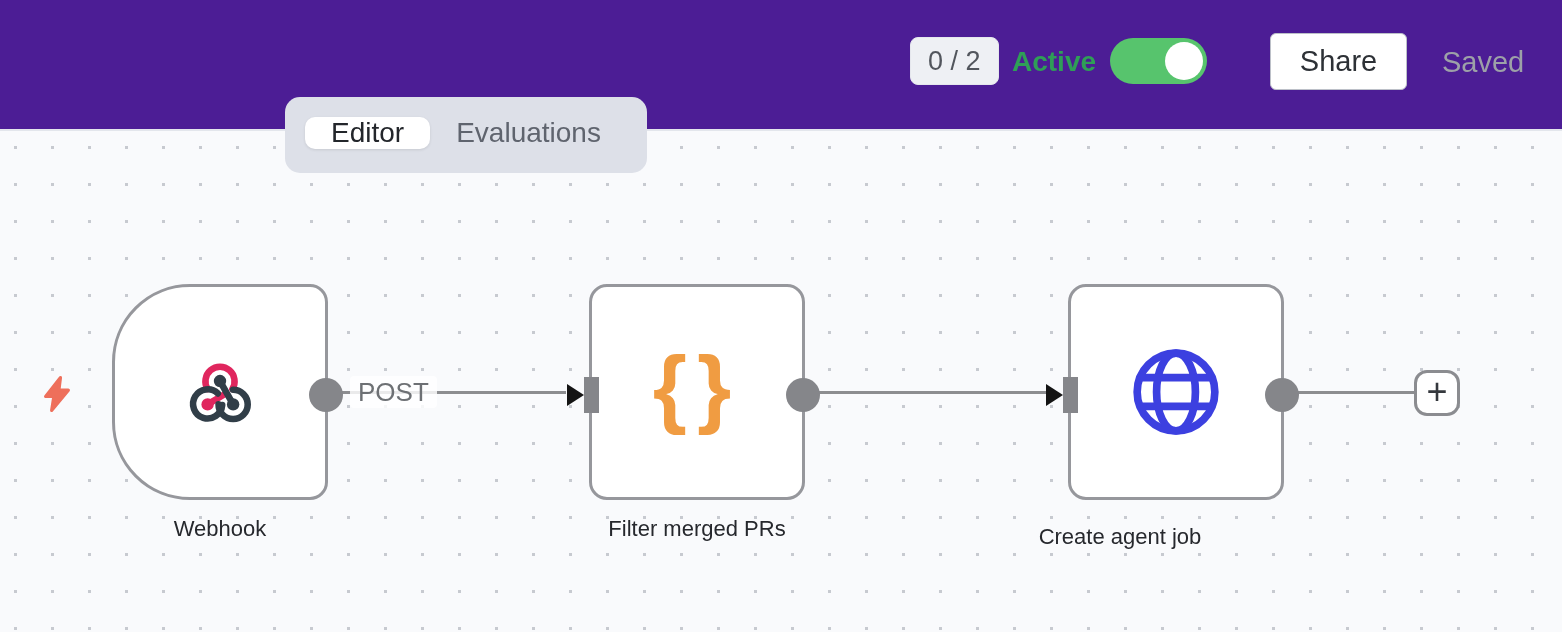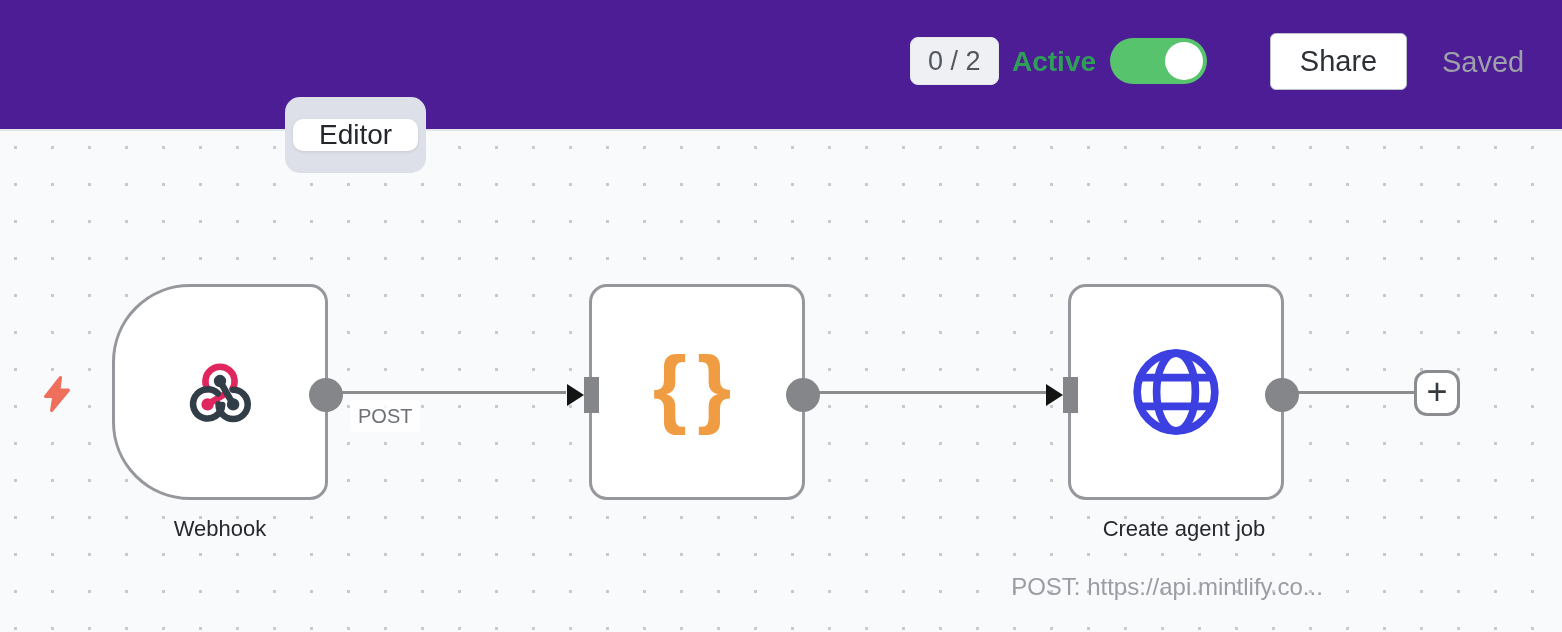--- a/index.html
+++ b/index.html
@@ -18,22 +18,22 @@
   .toggle { position:absolute; left:1110px; top:38px; width:97px; height:46px;
             border-radius:23px; background:#57c46d; cursor:pointer; }
   .toggle .knob { position:absolute; right:4px; top:4px; width:38px; height:38px;
             border-radius:50%; background:#ffffff; }
   .share-btn { position:absolute; left:1270px; top:33px; width:137px; height:57px;
             background:#ffffff; border:1.5px solid #bcc0c8; border-radius:6px;
             font-size:29px; color:#2d3136; font-family:"Liberation Sans",sans-serif; cursor:pointer; }
   .saved { position:absolute; left:1442px; top:46px; font-size:29px; color:#9da1a8; }
 
   
-  .tabs { position:absolute; left:285px; top:97px; height:76px; padding:8px;
-          display:flex; align-items:center; background:#dde0e8; border-radius:15px; z-index:3; }
+  .tabs { position:absolute; left:285px; top:97px; height:76px; padding:20px;
+          display:flex; align-items:flex-start; background:#dde0e8; border-radius:15px; z-index:3; }
   .tab { display:flex; align-items:center; padding:0 26px; font-size:28px;
          color:#5f646e; border-radius:10px; cursor:pointer; white-space:nowrap; }
   .tab.active { background:#ffffff; color:#23262b; box-shadow:0 1px 3px rgba(0,0,0,.10); }
 
   
   .canvas { position:absolute; left:0; top:131px; width:1562px; height:501px;
             background-color:#f9fafc;
             background-image:radial-gradient(circle, #c7cad0 1.7px, transparent 1.8px);
             background-size:37px 37px; background-position:-3px -2px; }
 
@@ -51,32 +51,32 @@
               border-radius:50%; background:#85868a; }
   .in-rect  { position:absolute; left:-8px; top:90px; width:15px; height:36px; background:#85868a; }
   .in-arrow { position:absolute; left:-25px; top:97px; width:0; height:0;
               border-top:11px solid transparent; border-bottom:11px solid transparent;
               border-left:17px solid #141414; }
 
   .edge { position:absolute; height:3px; background:#8c8d90; top:260px; }
   .edge-1 { left:331px; width:235px; }
   .edge-2 { left:808px; width:238px; }
   .edge-3 { left:1287px; width:128px; }
-  .edge-label { position:absolute; left:350px; top:245px; font-size:20px; color:#6d7074;
-                background:rgba(255,255,255,.82); padding:0 8px; line-height:32px; border-radius:4px;margin-top:24px; }
+  .edge-label { position:absolute; left:350px; top:245px; font-size:26px; color:#6d7074;
+                background:rgba(255,255,255,.82); padding:0 8px; line-height:32px; border-radius:4px; }
 
   .add-btn { position:absolute; left:1414px; top:239px; width:46px; height:46px;
              background:#ffffff; border:3px solid #8b8c90; border-radius:13px;
              display:flex; align-items:center; justify-content:center; cursor:pointer; }
   .add-btn span { font-size:36px; line-height:36px; color:#35383d; margin-top:-3px; }
 
   .node-label { position:absolute; top:385px; text-align:center; font-size:22px; color:#26282d; }
   .lbl-webhook { left:112px; width:216px; }
   .lbl-filter  { left:517px; width:360px; }
-  .lbl-http    { left:1004px; width:360px; }
+  .lbl-http    { left:940px; width:360px;margin-top:8px; }
   .node-sub { position:absolute; left:937px; top:442px; width:460px; text-align:center;
               font-size:24px; color:#9a9da3; white-space:nowrap; }
 
   .braces { font-size:88px; font-weight:bold; color:#f09c42; letter-spacing:10px;
             display:flex; align-items:center; margin-top:-10px; }
 </style>
 </head>
 <body>
 
 <div class="stage">
@@ -86,20 +86,21 @@
     <span class="active-label">Active</span>
     <div class="toggle">
       <div class="knob"></div>
     </div>
     <button class="share-btn">Share</button>
     <span class="saved">Saved</span>
   </div>
 
   <div class="tabs">
     <div class="tab active">Editor</div>
+    <div class="tab">Evaluations</div>
   </div>
 
   <div class="canvas">
 
     <svg class="bolt" viewBox="0 0 24 24">
       <path d="M14.2 1.6 L4.8 13.6 H10 L8.6 22.4 L19.2 9.6 H13.2 Z" fill="#ee6f5b" stroke="#ee6f5b" stroke-width="2" stroke-linejoin="round"></path>
     </svg>
 
     <div class="edge edge-1"></div>
     <div class="edge-label">POST</div>
@@ -140,16 +141,16 @@
       <div class="in-rect"></div>
       <div class="in-arrow"></div>
       <div class="out-port"></div>
     </div>
 
     <div class="add-btn">
       <span>+</span>
     </div>
 
     <div class="node-label lbl-webhook">Webhook</div>
+    <div class="node-label lbl-filter">Filter merged PRs</div>
     <div class="node-label lbl-http">Create agent job</div>
-    <div class="node-sub">POST: https://api.mintlify.co...</div>
   </div>
 </div>
 
 </body></html>

